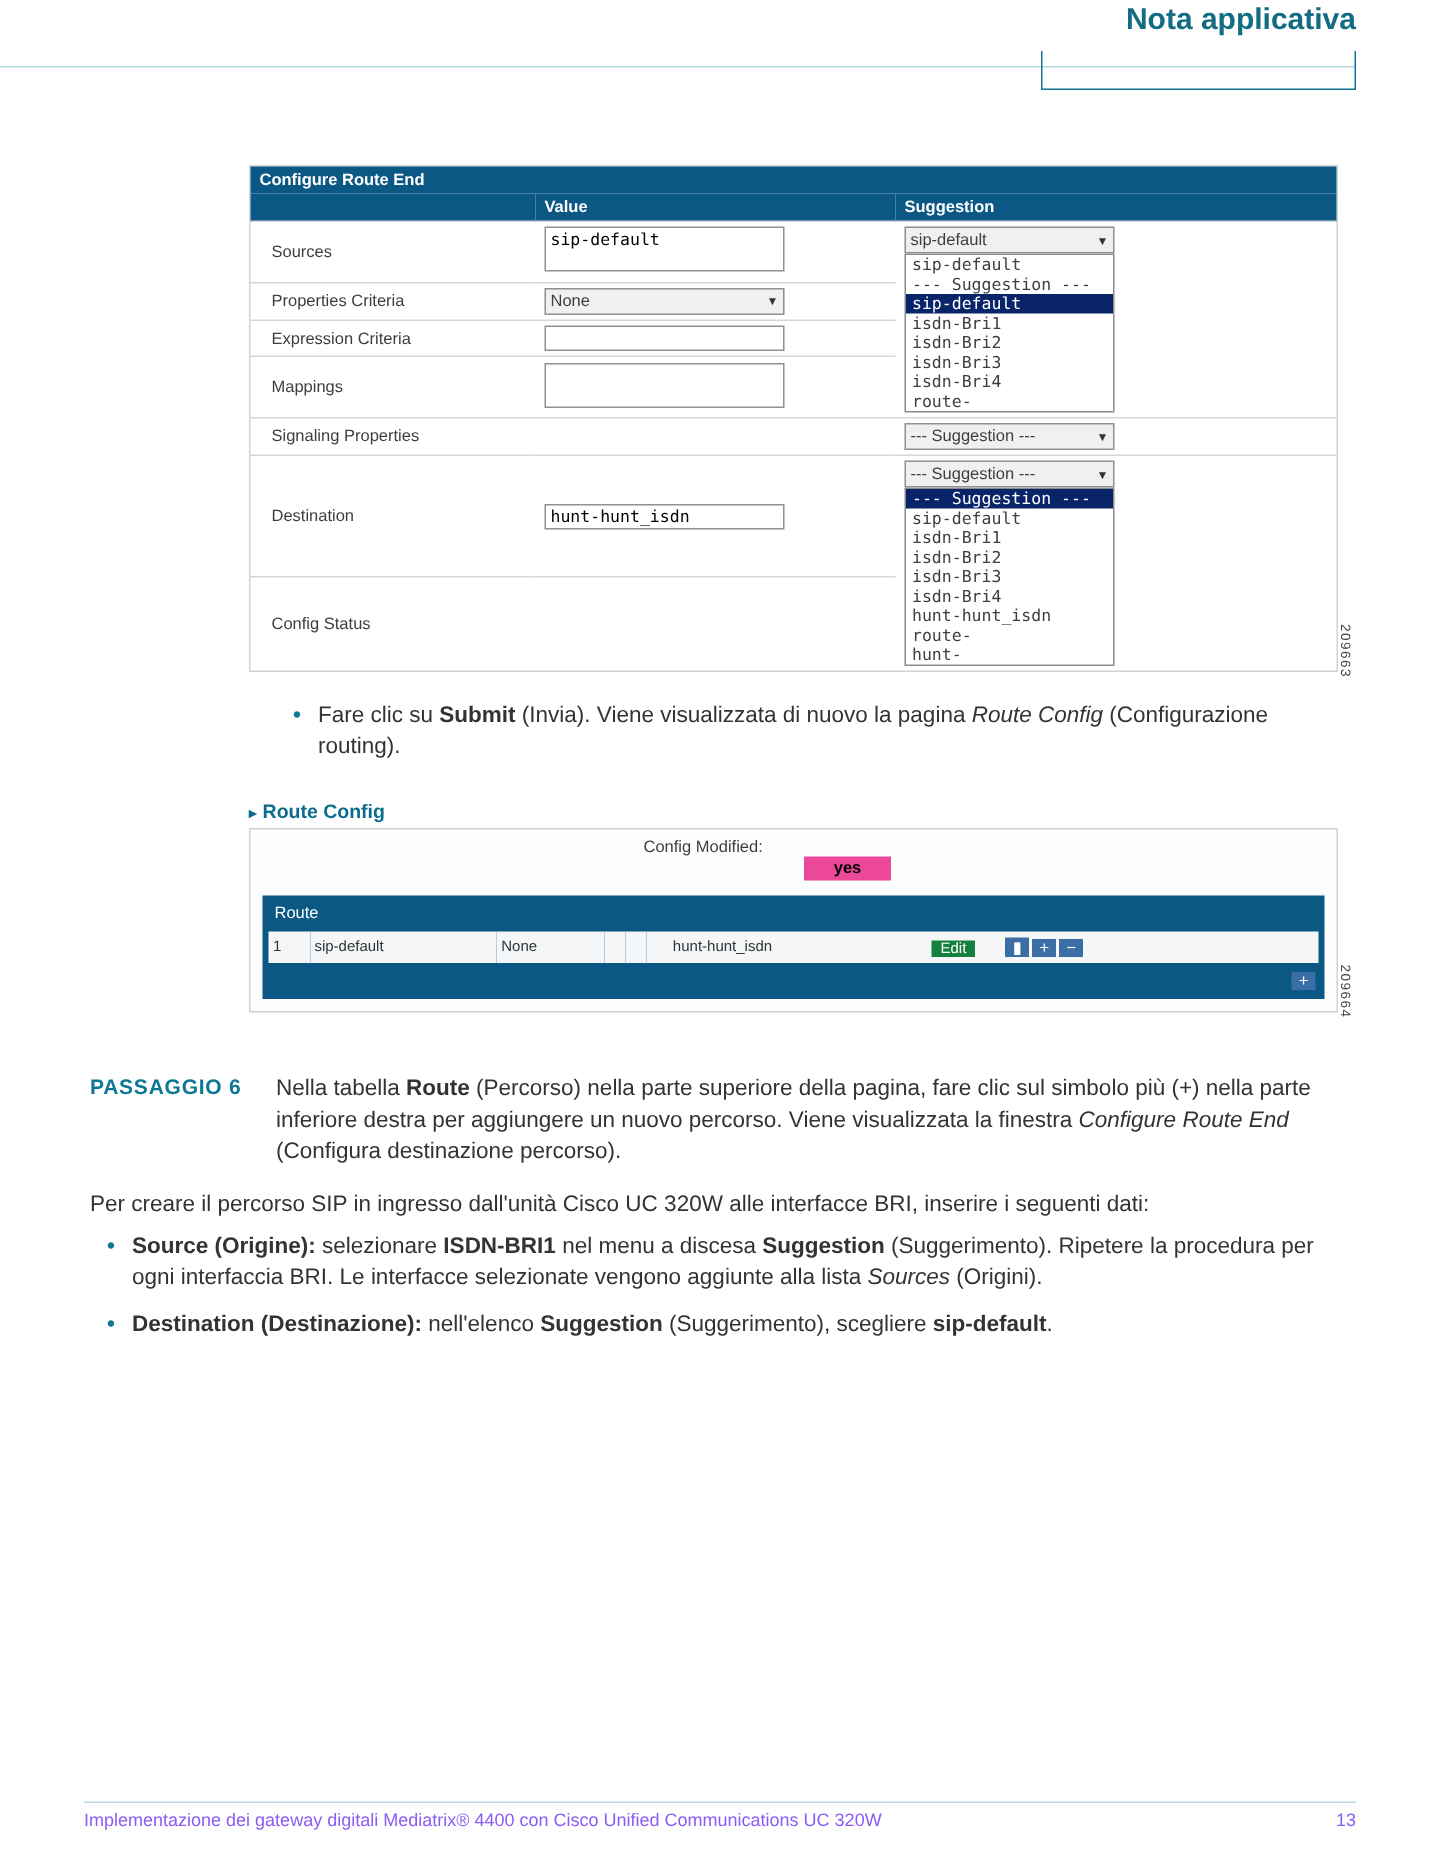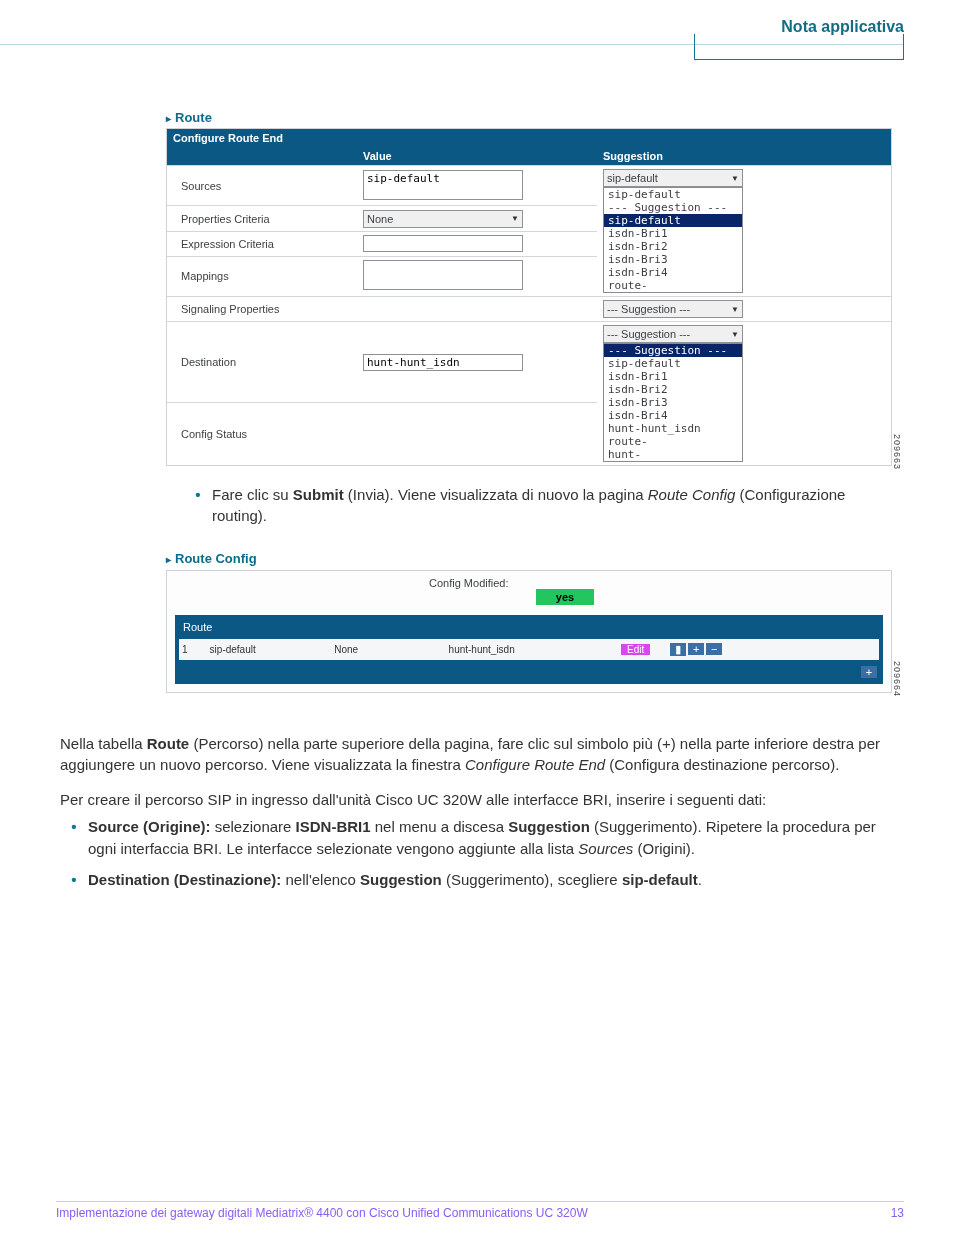--- a/index.html
+++ b/index.html
@@ -5,21 +5,21 @@
   * { box-sizing: border-box; margin: 0; padding: 0; }
   body {
     width: 960px;
     height: 1240px;
     background: #fff;
     font-family: Arial, Helvetica, sans-serif;
     color: #333;
     position: relative;
     padding: 30px 56px 0 56px;
   }
-  .header-right { position: absolute; top: 18px; right: 56px; color: #126c84; font-weight: bold; font-size: 16px; }
+  .header-right { position: absolute; top: 2px; right: 56px; color: #126c84; font-weight: bold; font-size: 20px; }
   .accent-line {
     position: absolute;
     top: 44px;
     left: 0;
     right: 56px;
     border-top: 1px solid #b7d8df;
   }
   .accent-box {
     position: absolute;
     top: 34px;
@@ -82,32 +82,32 @@
     font-family: monospace;
     font-size: 11px;
   }
   .popup .opt { padding: 0 4px; white-space: nowrap; }
   .popup .opt.sel { background: #0a246a; color: #fff; }
 
   
   .panel2 { border: 1px solid #cdd3d7; background: #fdfdfd; margin-top: 4px; }
   .modrow { display: flex; align-items: center; font-size: 11px; padding: 6px 10px; flex-direction: column; }
   .modrow .lbl { width: 200px; color: #3b3f42; }
-  .modrow .yes { background: #22c55e; color: #000; padding: 2px 20px; font-weight: bold; margin-left: 72px; }
+  .modrow .yes { background: #ec4899; color: #000; padding: 2px 20px; font-weight: bold; margin-left: 72px; }
   .route-tbl {
     margin: 4px 8px 8px 8px;
     background: #0b5884;
     color: #fff;
     padding: 4px;
   }
   .route-tbl .ttl { font-size: 11px; padding: 2px 4px 6px 4px; }
   .route-tbl table { width: 100%; font-size: 10px; border-collapse: collapse; }
   .route-tbl th { text-align: left; font-weight: bold; padding: 2px 3px; color: #fff; background:#0b5884; }
   .route-tbl td { background: #f4f6f7; color: #2f3436; padding: 4px 3px; }
-  .actbtn { background: #d946ef; color:#fff; display:inline-block; padding:0 6px; font-size:10px; margin-right:20px; }
+  .actbtn { background: #15803d; color:#fff; display:inline-block; padding:0 6px; font-size:10px; margin-right:20px; }
   .sqbtn { background: #3b6ea5; color:#fff; display:inline-block; width:16px; text-align:center; font-size:11px; margin-right:2px; }
 
   .imgnum {
     position: absolute;
     right: -10px;
     font-size: 9px;
     letter-spacing: 1px;
     writing-mode: vertical-rl;
     color: #444;
   }
@@ -139,23 +139,20 @@
 </style>
 </head>
 <body>
 
 <div class="header-right">Nota applicativa</div>
 <div class="accent-line"></div>
 <div class="accent-box"></div>
 
 <div class="fig-wrap">
   <div class="route-pane">
-    <div class="route-title">
-      <span class="chev">▸</span><span>Route</span>
-    </div>
     <div class="panel1">
       <table class="table1">
         <tbody>
             <tr class="th-bar">
               <td colspan="3">Configure Route End</td>
             </tr>
         <tr class="th-bar">
           <td style="width:190px"></td>
           <td style="width:240px">Value</td>
           <td>Suggestion</td>
@@ -283,20 +280,21 @@
           <span class="sqbtn">+</span>
         </div>
       </div>
     </div>
     <span class="imgnum" style="bottom:-4px;">209664</span>
   </div>
 </div>
 
 <div class="body-text">
   <div class="step">
+    <div class="step-label">PASSAGGIO 6</div>
     <div class="step-content">
       <span>Nella tabella </span><span class="bold">Route</span><span> (Percorso) nella parte superiore della pagina, fare clic sul simbolo più (+) nella parte inferiore destra per aggiungere un nuovo percorso. Viene visualizzata la finestra </span><span class="italic">Configure Route End</span><span> (Configura destinazione percorso).</span>
     </div>
   </div>
   <div class="step">
     <div class="step-content">
       <div>Per creare il percorso SIP in ingresso dall'unità Cisco UC 320W alle interfacce BRI, inserire i seguenti dati:</div>
       <div class="bullet-list">
         <div class="bullet-item">
           <div class="dot">•</div>

